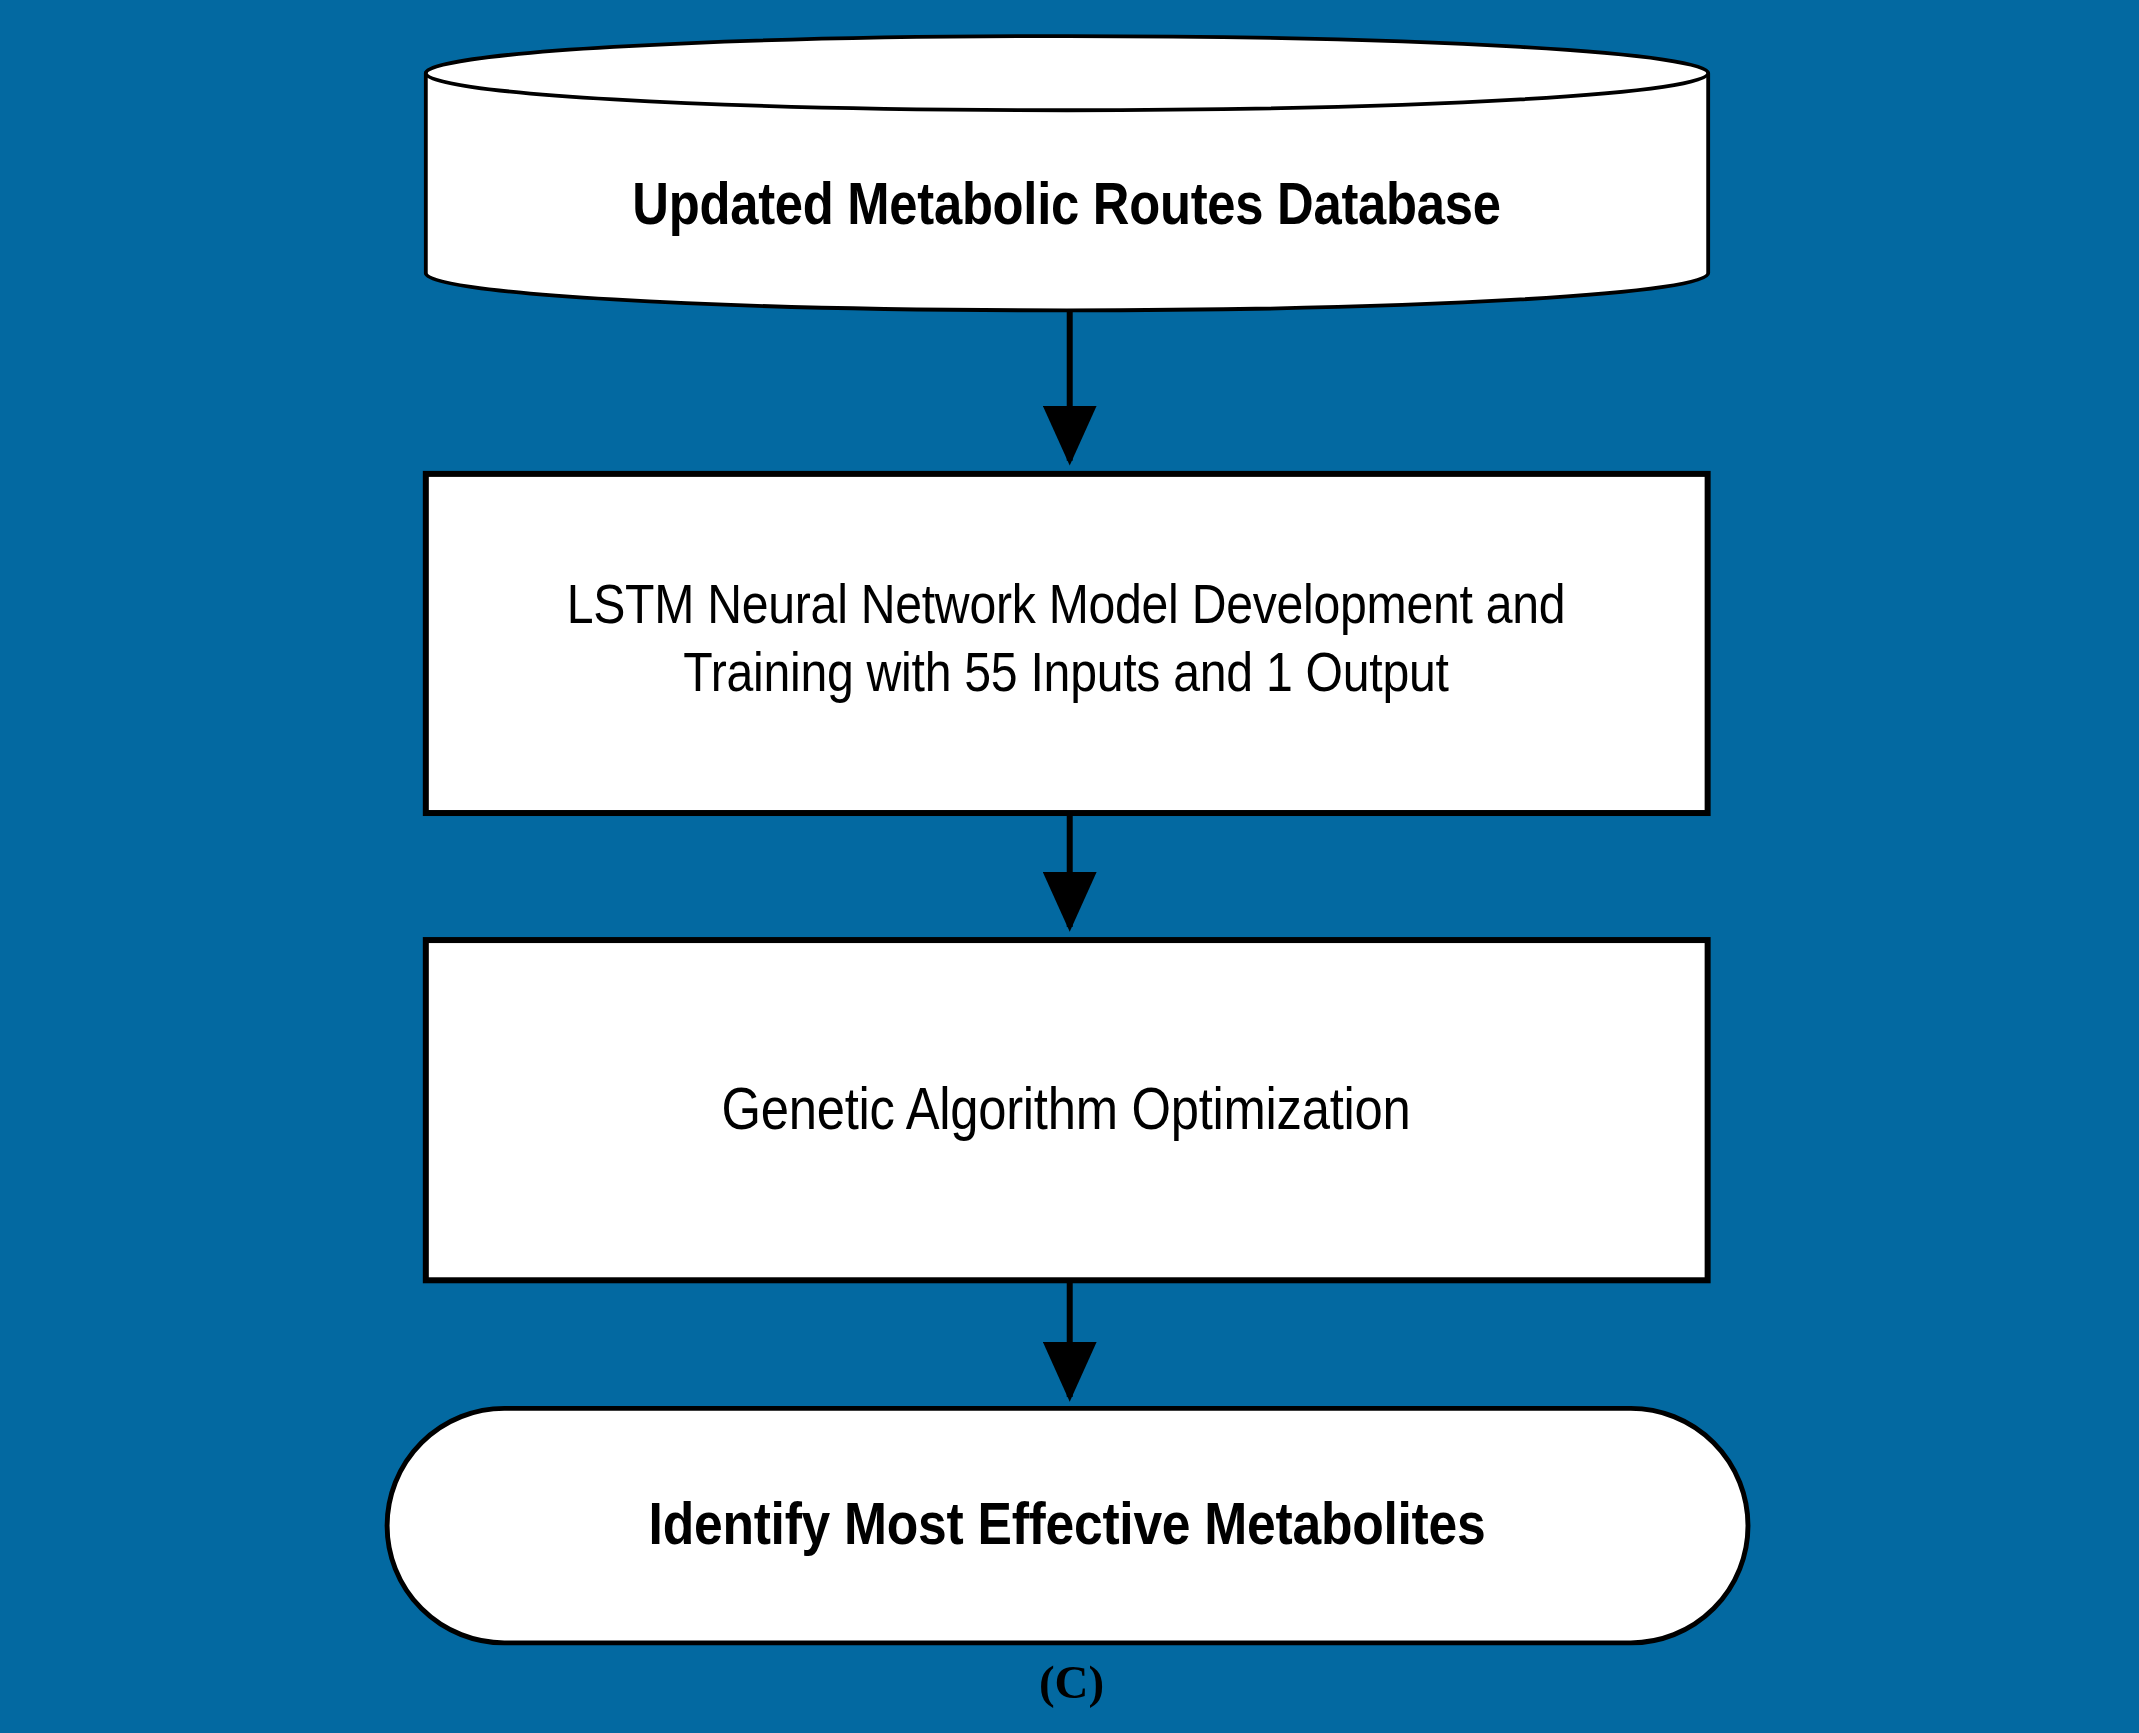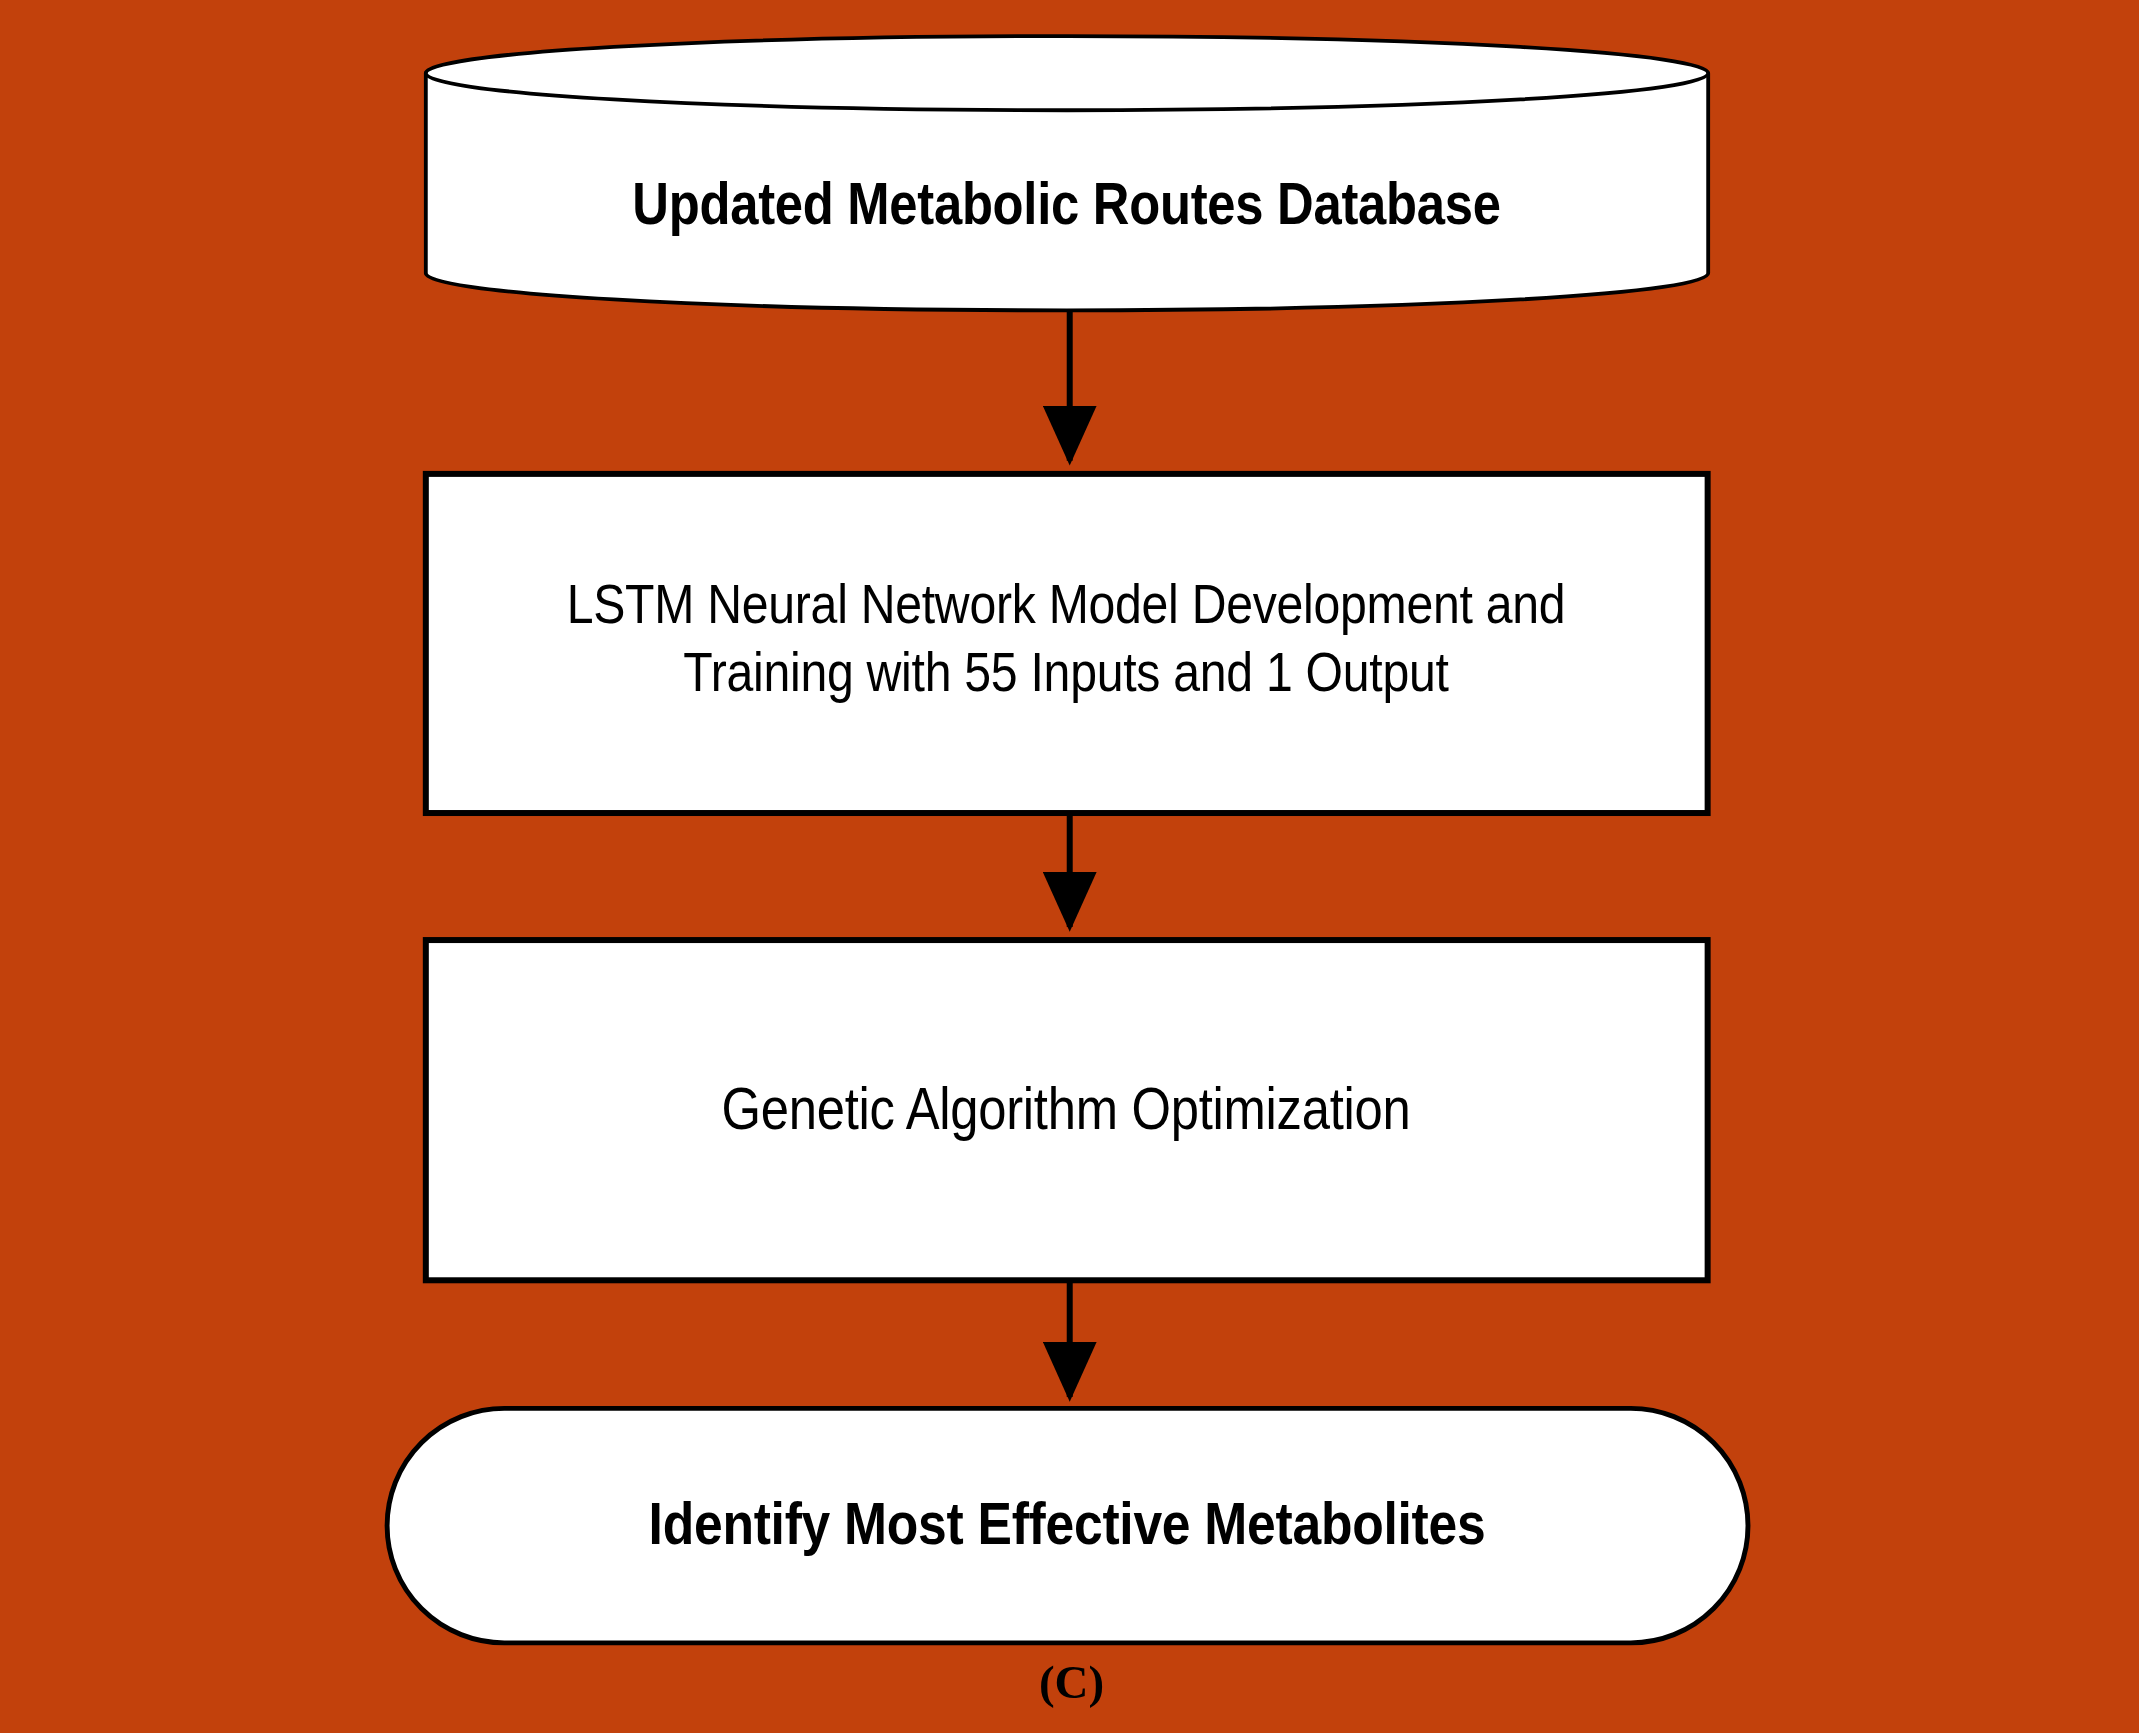--- a/index.html
+++ b/index.html
@@ -8,21 +8,21 @@
     padding: 0;
     background: #ffffff;
   }
   body {
     font-family: "Liberation Sans", sans-serif;
   }
   #canvas {
     position: relative;
     width: 2140px;
     height: 1734px;
-    background: #c2410c;
+    background: #0369a1;
     overflow: hidden;
   }
   #flow-svg {
     position: absolute;
     left: 0;
     top: 0;
     width: 2140px;
     height: 1734px;
     display: block;
   }

